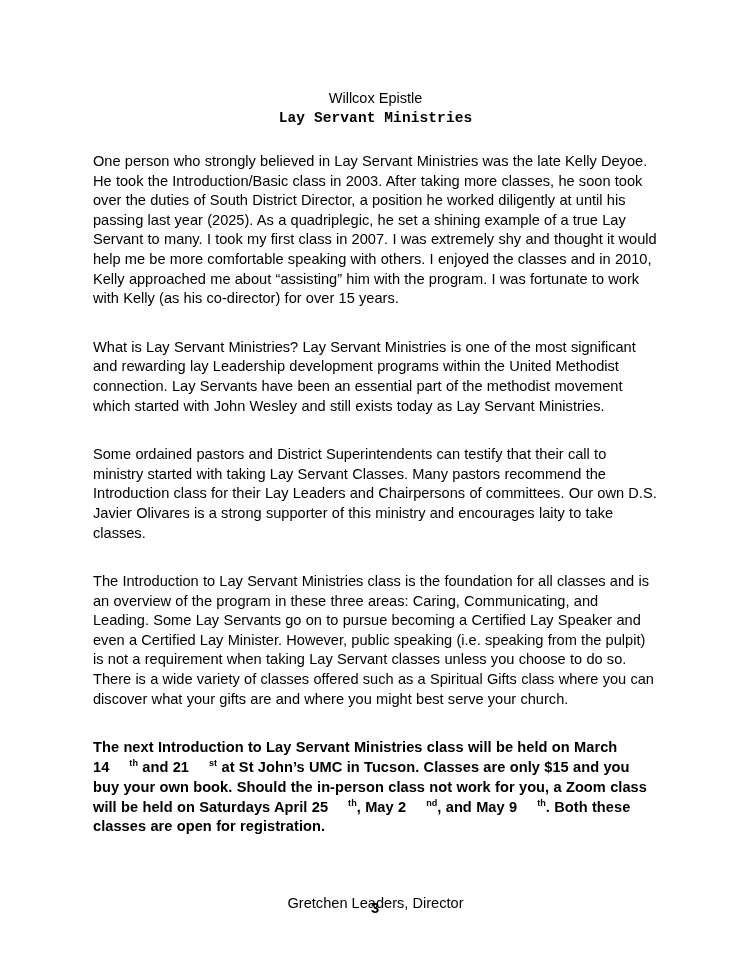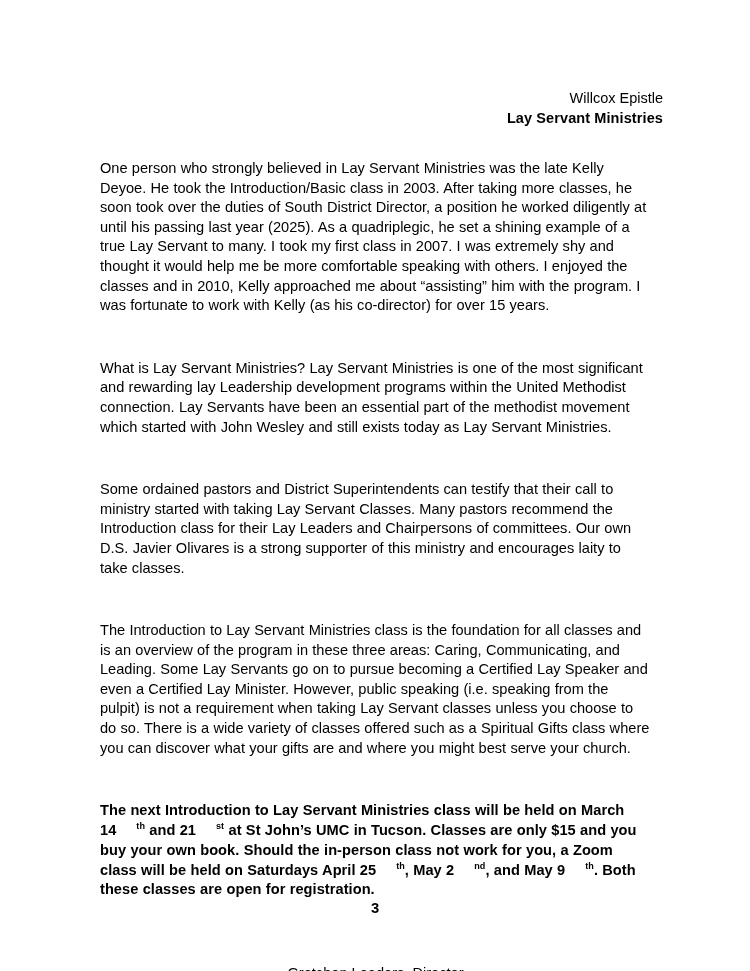--- a/index.html
+++ b/index.html
@@ -24,38 +24,39 @@
   }
   .content {
     position: absolute;
     left: 88px;
     top: 88px;
     width: 575px;
   }
 
   
   .doc-masthead {
-    text-align: right;
+    text-align: center;
     font-size: 14.5px;
     line-height: 20px;
     margin: 0 0 0 0;
   }
   .doc-masthead .line-1 {
     font-weight: normal;
   }
   .doc-masthead .line-2 {
     font-weight: bold;
     letter-spacing: 0.1px;
+    font-family: Liberation Mono, monospace;
   }
 
   
   .body-para {
     font-size: 14.6px;
     line-height: 19.6px;
-    margin: 12px;
+    margin: 5px;
     text-align: left;
     word-spacing: 0.2px;
   }
   .para-gap {
     height: 19px;
   }
   .small-gap {
     height: 14px;
   }
 

